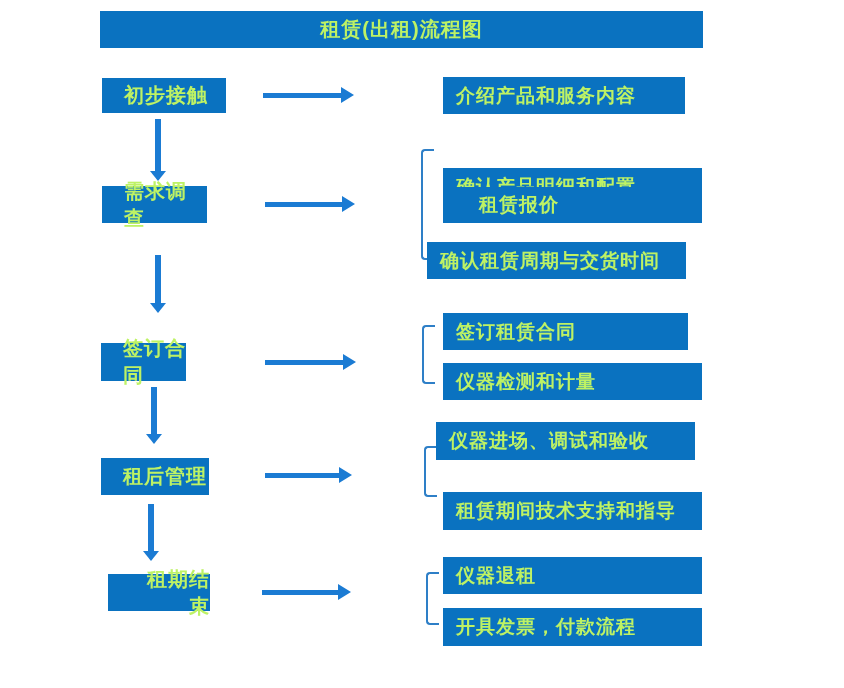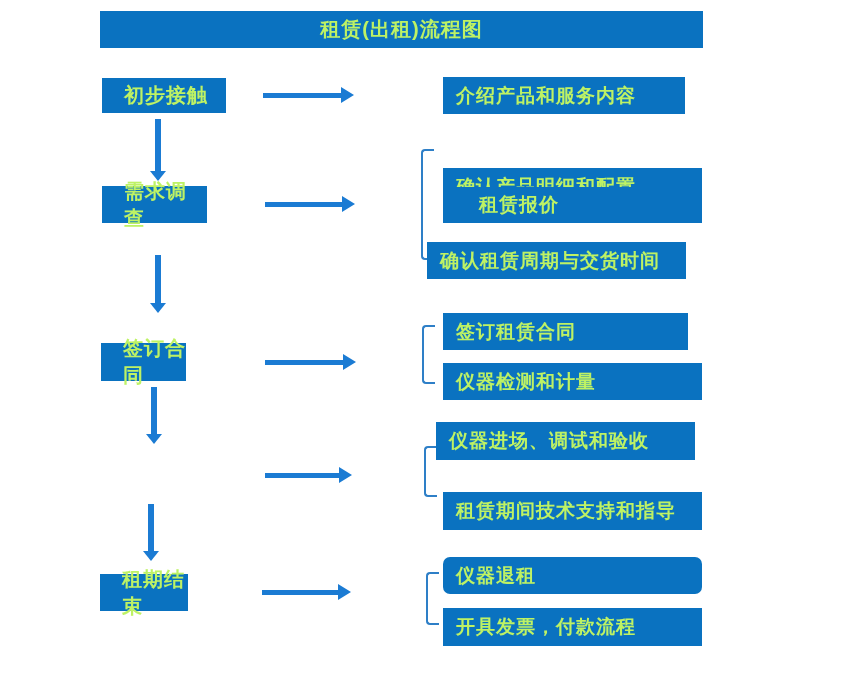--- a/index.html
+++ b/index.html
@@ -69,21 +69,22 @@
 </head>
 <body>
 
 <div id="canvas">
 
   <div class="bluebox titlebar" style="left:100px; top:11px; width:603px; height:37px;">租赁(出租)流程图</div>
 
   <div class="bluebox stepbox" style="left:102px; top:78px;  width:124px; height:35px;">初步接触</div>
   <div class="bluebox stepbox" style="left:102px; top:186px; width:105px; height:37px;">需求调查</div>
   <div class="bluebox stepbox" style="left:101px; top:343px; width:85px; height:38px;">签订合同</div>
-  <div class="bluebox stepbox" style="left:100px; top:574px; width:88px; height:37px;">租期结束</div>
+  <div class="bluebox stepbox" style="left:101px; top:458px; width:108px; height:37px;">租后管理</div>
+  <div class="bluebox stepbox" style="left:108px; top:574px; width:102px; height:37px;text-align:right;">租期结束</div>
 
   <div class="varrow" style="left:150px; top:119px; height:62px;">
     <div class="stem"></div>
     <div class="head"></div>
   </div>
   <div class="varrow" style="left:150px; top:255px; height:58px;">
     <div class="stem"></div>
     <div class="head"></div>
   </div>
   <div class="varrow" style="left:146px; top:387px; height:57px;">
@@ -126,16 +127,16 @@
   <div class="bluebox detailbox" style="left:443px; top:132px; width:259px; height:37px;margin-top:36px;">确认产品明细和配置</div>
   <div class="bluebox detailbox" style="left:443px; top:187px; width:259px; height:36px;padding-left:36px;">租赁报价</div>
   <div class="bluebox detailbox" style="left:427px; top:242px; width:259px; height:37px;">确认租赁周期与交货时间</div>
 
   <div class="bluebox detailbox" style="left:443px; top:313px; width:245px; height:37px;">签订租赁合同</div>
   <div class="bluebox detailbox" style="left:443px; top:363px; width:259px; height:37px;">仪器检测和计量</div>
 
   <div class="bluebox detailbox" style="left:436px; top:422px; width:259px; height:38px;">仪器进场、调试和验收</div>
   <div class="bluebox detailbox" style="left:443px; top:492px; width:259px; height:38px;">租赁期间技术支持和指导</div>
 
-  <div class="bluebox detailbox" style="left:443px; top:557px; width:259px; height:37px;border-radius:7px;">仪器退租</div>
+  <div class="bluebox detailbox" style="left:443px; top:557px; width:259px; height:37px;">仪器退租</div>
   <div class="bluebox detailbox" style="left:443px; top:608px; width:259px; height:38px;">开具发票，付款流程</div>
 
 </div>
 
 </body></html>

